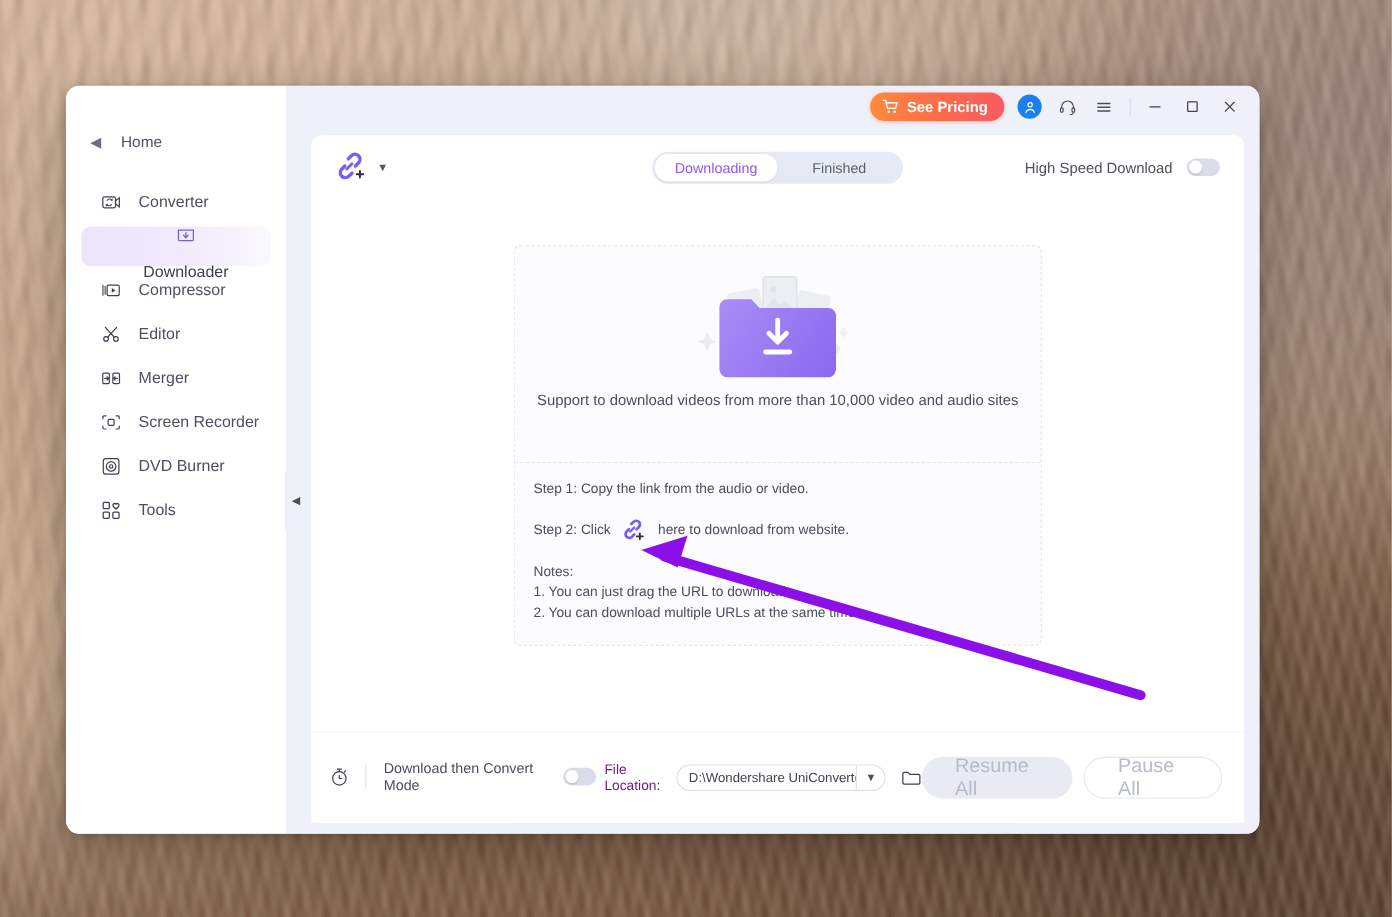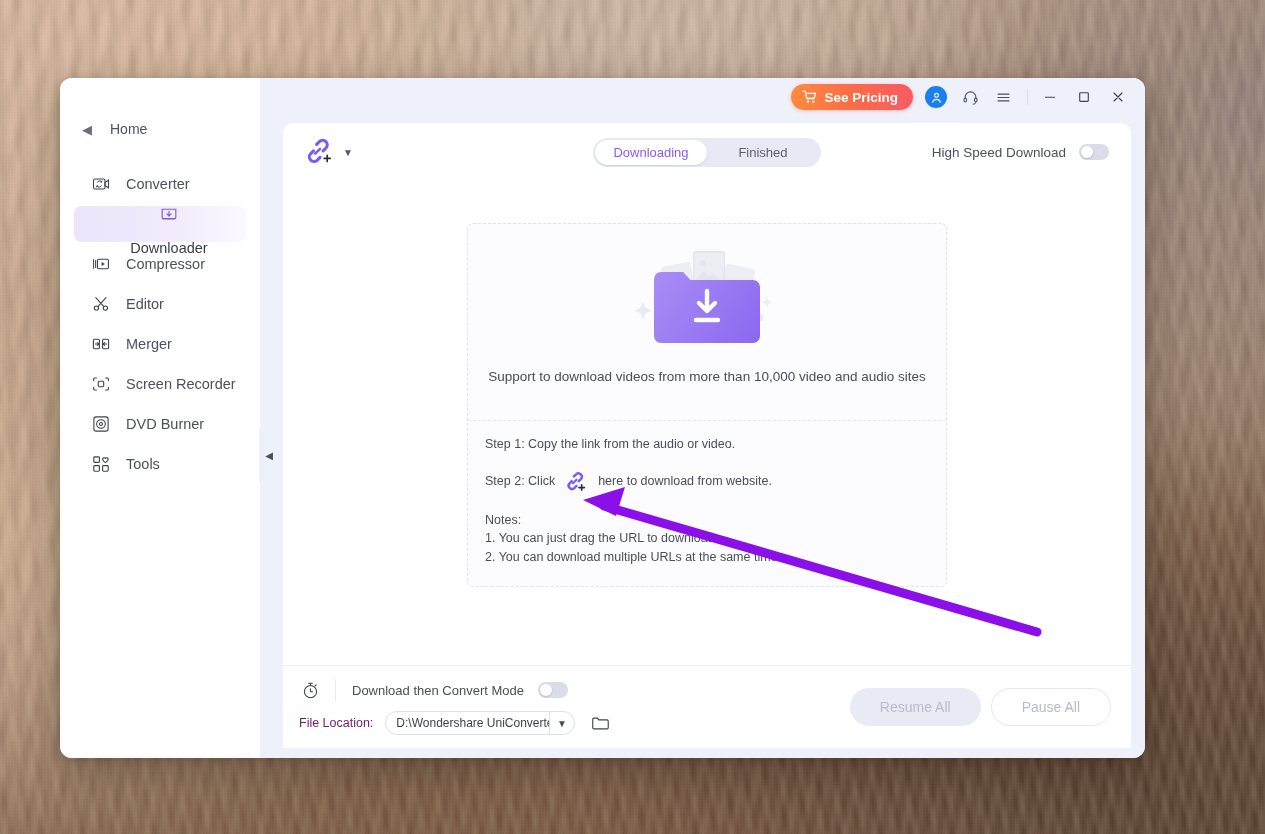--- a/index.html
+++ b/index.html
@@ -258,21 +258,20 @@
     border: 1px dashed #dfe2ec;
     border-radius: 6px;
     background: #fcfcfe;
   }
   #empty-top {
     height: 178px;
     display: flex; flex-direction: column;
     align-items: center; justify-content: flex-start;
     border-bottom: 1px dashed #e3e6ef;
     padding-top: 18px;
-    gap: 13px;
   }
   #folder-art { width: 180px; height: 108px; position: relative; }
   #empty-caption {
     font-size: 13.5px;
     color: #4a4d5b;
     margin-top: 6px;
   }
   #empty-steps {
     padding: 16px 17px 20px 17px;
     color: #4a4d5b;
@@ -290,21 +289,21 @@
     position: absolute;
     left: 23px; bottom: 10px;
     width: 848px; height: 83px;
     background: #ffffff;
     border-top: 1px solid #eceef6;
     border-radius: 0 0 10px 10px;
     box-sizing: border-box;
     padding: 0 20px 0 16px;
     display: flex; align-items: center;
   }
-  #bb-left { display: flex; flex-direction: column; gap: 8px; }
+  #bb-left { display: flex; gap: 8px; }
   #bb-row1 { display: flex; align-items: center; height: 24px; }
   #timer-ico { width: 22px; height: 22px; display: flex; align-items: center; justify-content: center; color: #3e414e; cursor: pointer; }
   #bb-sep { width: 1px; height: 22px; background: #e6e8f1; margin: 0 16px 0 14px; }
   #dtc-label { font-size: 13px; color: #4a4d5b; }
   #dtc-toggle { margin-left: 14px; }
   #bb-row2 { display: flex; align-items: center; height: 26px; }
   #filelocation-label { font-size: 12.5px; color: #701a75; margin-right: 12px; }
   #path-field {
     height: 24px; width: 190px;
     border: 1px solid #dcdfeb;
@@ -322,21 +321,21 @@
   }
   #path-divider { width: 1px; height: 22px; background: #dcdfeb; }
   #path-caret { width: 28px; display: flex; align-items: center; justify-content: center; color: #4a4d5b; font-size: 10px; }
   #folder-btn { margin-left: 14px; width: 22px; height: 22px; display: flex; align-items: center; justify-content: center; color: #3e414e; cursor: pointer; }
 
   #bb-right { margin-left: auto; display: flex; align-items: center; gap: 10px; }
   .pill-btn {
     height: 38px;
     border-radius: 19px;
     display: flex; align-items: center; justify-content: center;
-    font-size: 14px;
+    font-size: 18px;
     padding: 0 30px;
     cursor: pointer;
     box-sizing: border-box;
   }
   #resume-all { background: #e9ebf4; color: #b8bbc9; }
   #pause-all { background: #ffffff; border: 1px solid #e4e7f0; color: #b8bbc9; }
 
   
   #collapse-handle {
     position: absolute;

